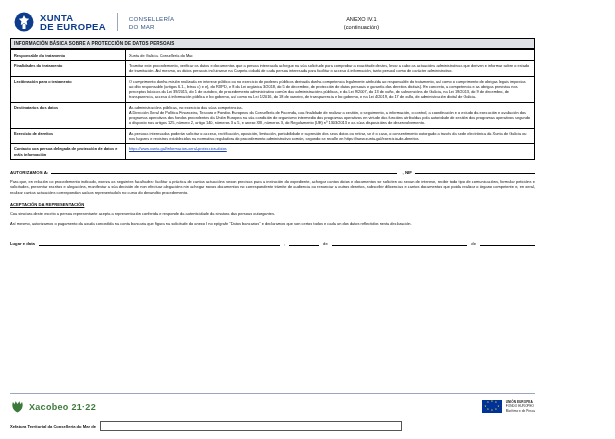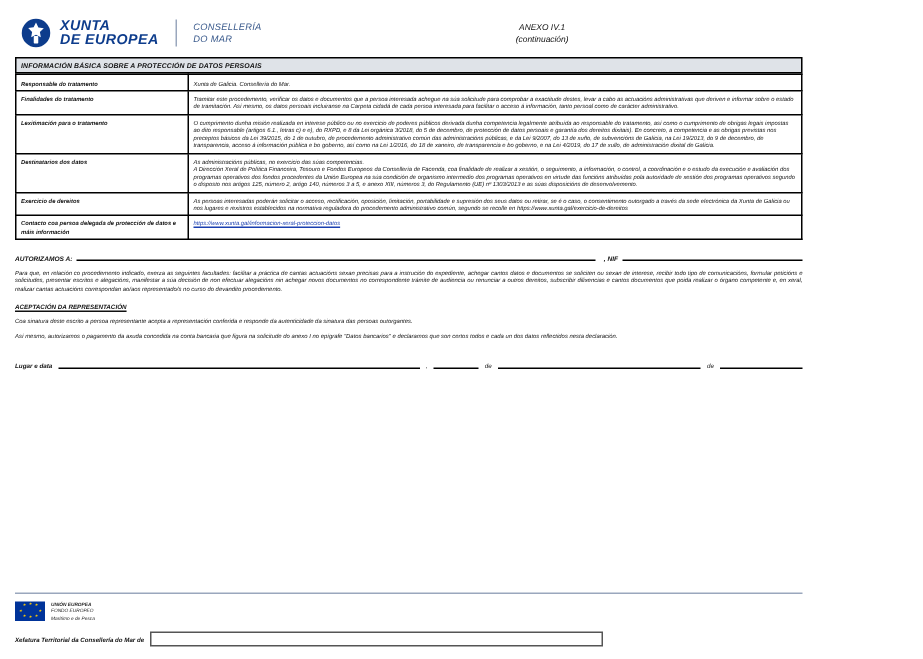--- a/index.html
+++ b/index.html
@@ -14,21 +14,20 @@
     font-size: 4.2px;
     color: #111111;
     overflow: hidden;
   }
   .page {
     position: relative;
     width: 545px;
     height: 439px;
     box-sizing: border-box;
     padding: 0 10px;
-    font-style: italic;
   }
 
   
   .header {
     display: flex;
     align-items: flex-start;
     justify-content: space-between;
     padding: 12px 6px 6px 4px;
   }
   .brand {
@@ -319,20 +318,26 @@
     <span class="de">,</span>
     <span class="line line-day"></span>
     <span class="de">de</span>
     <span class="line line-month"></span>
     <span class="de">de</span>
     <span class="line line-year"></span>
   </div>
 
   <div class="footer">
     <div class="footer-bar">
+      <div class="xaco">
+        <svg class="xaco-shell" viewBox="0 0 40 40">
+          <path d="M20 36 C6 30 4 16 8 8 l4 6 3-8 5 7 5-7 3 8 4-6 c4 8 2 22 -12 28z" fill="#3b7a3b"></path>
+        </svg>
+        <div class="xaco-text">Xacobeo 21·22</div>
+      </div>
       <div class="eu">
         <div class="eu-flag">
           <span class="eu-star" style="left:9px;top:1px">★</span>
           <span class="eu-star" style="left:13px;top:2.4px">★</span>
           <span class="eu-star" style="left:15.5px;top:5.5px">★</span>
           <span class="eu-star" style="left:13px;top:8.6px">★</span>
           <span class="eu-star" style="left:9px;top:9.8px">★</span>
           <span class="eu-star" style="left:5px;top:8.6px">★</span>
           <span class="eu-star" style="left:2.5px;top:5.5px">★</span>
           <span class="eu-star" style="left:5px;top:2.4px">★</span>

